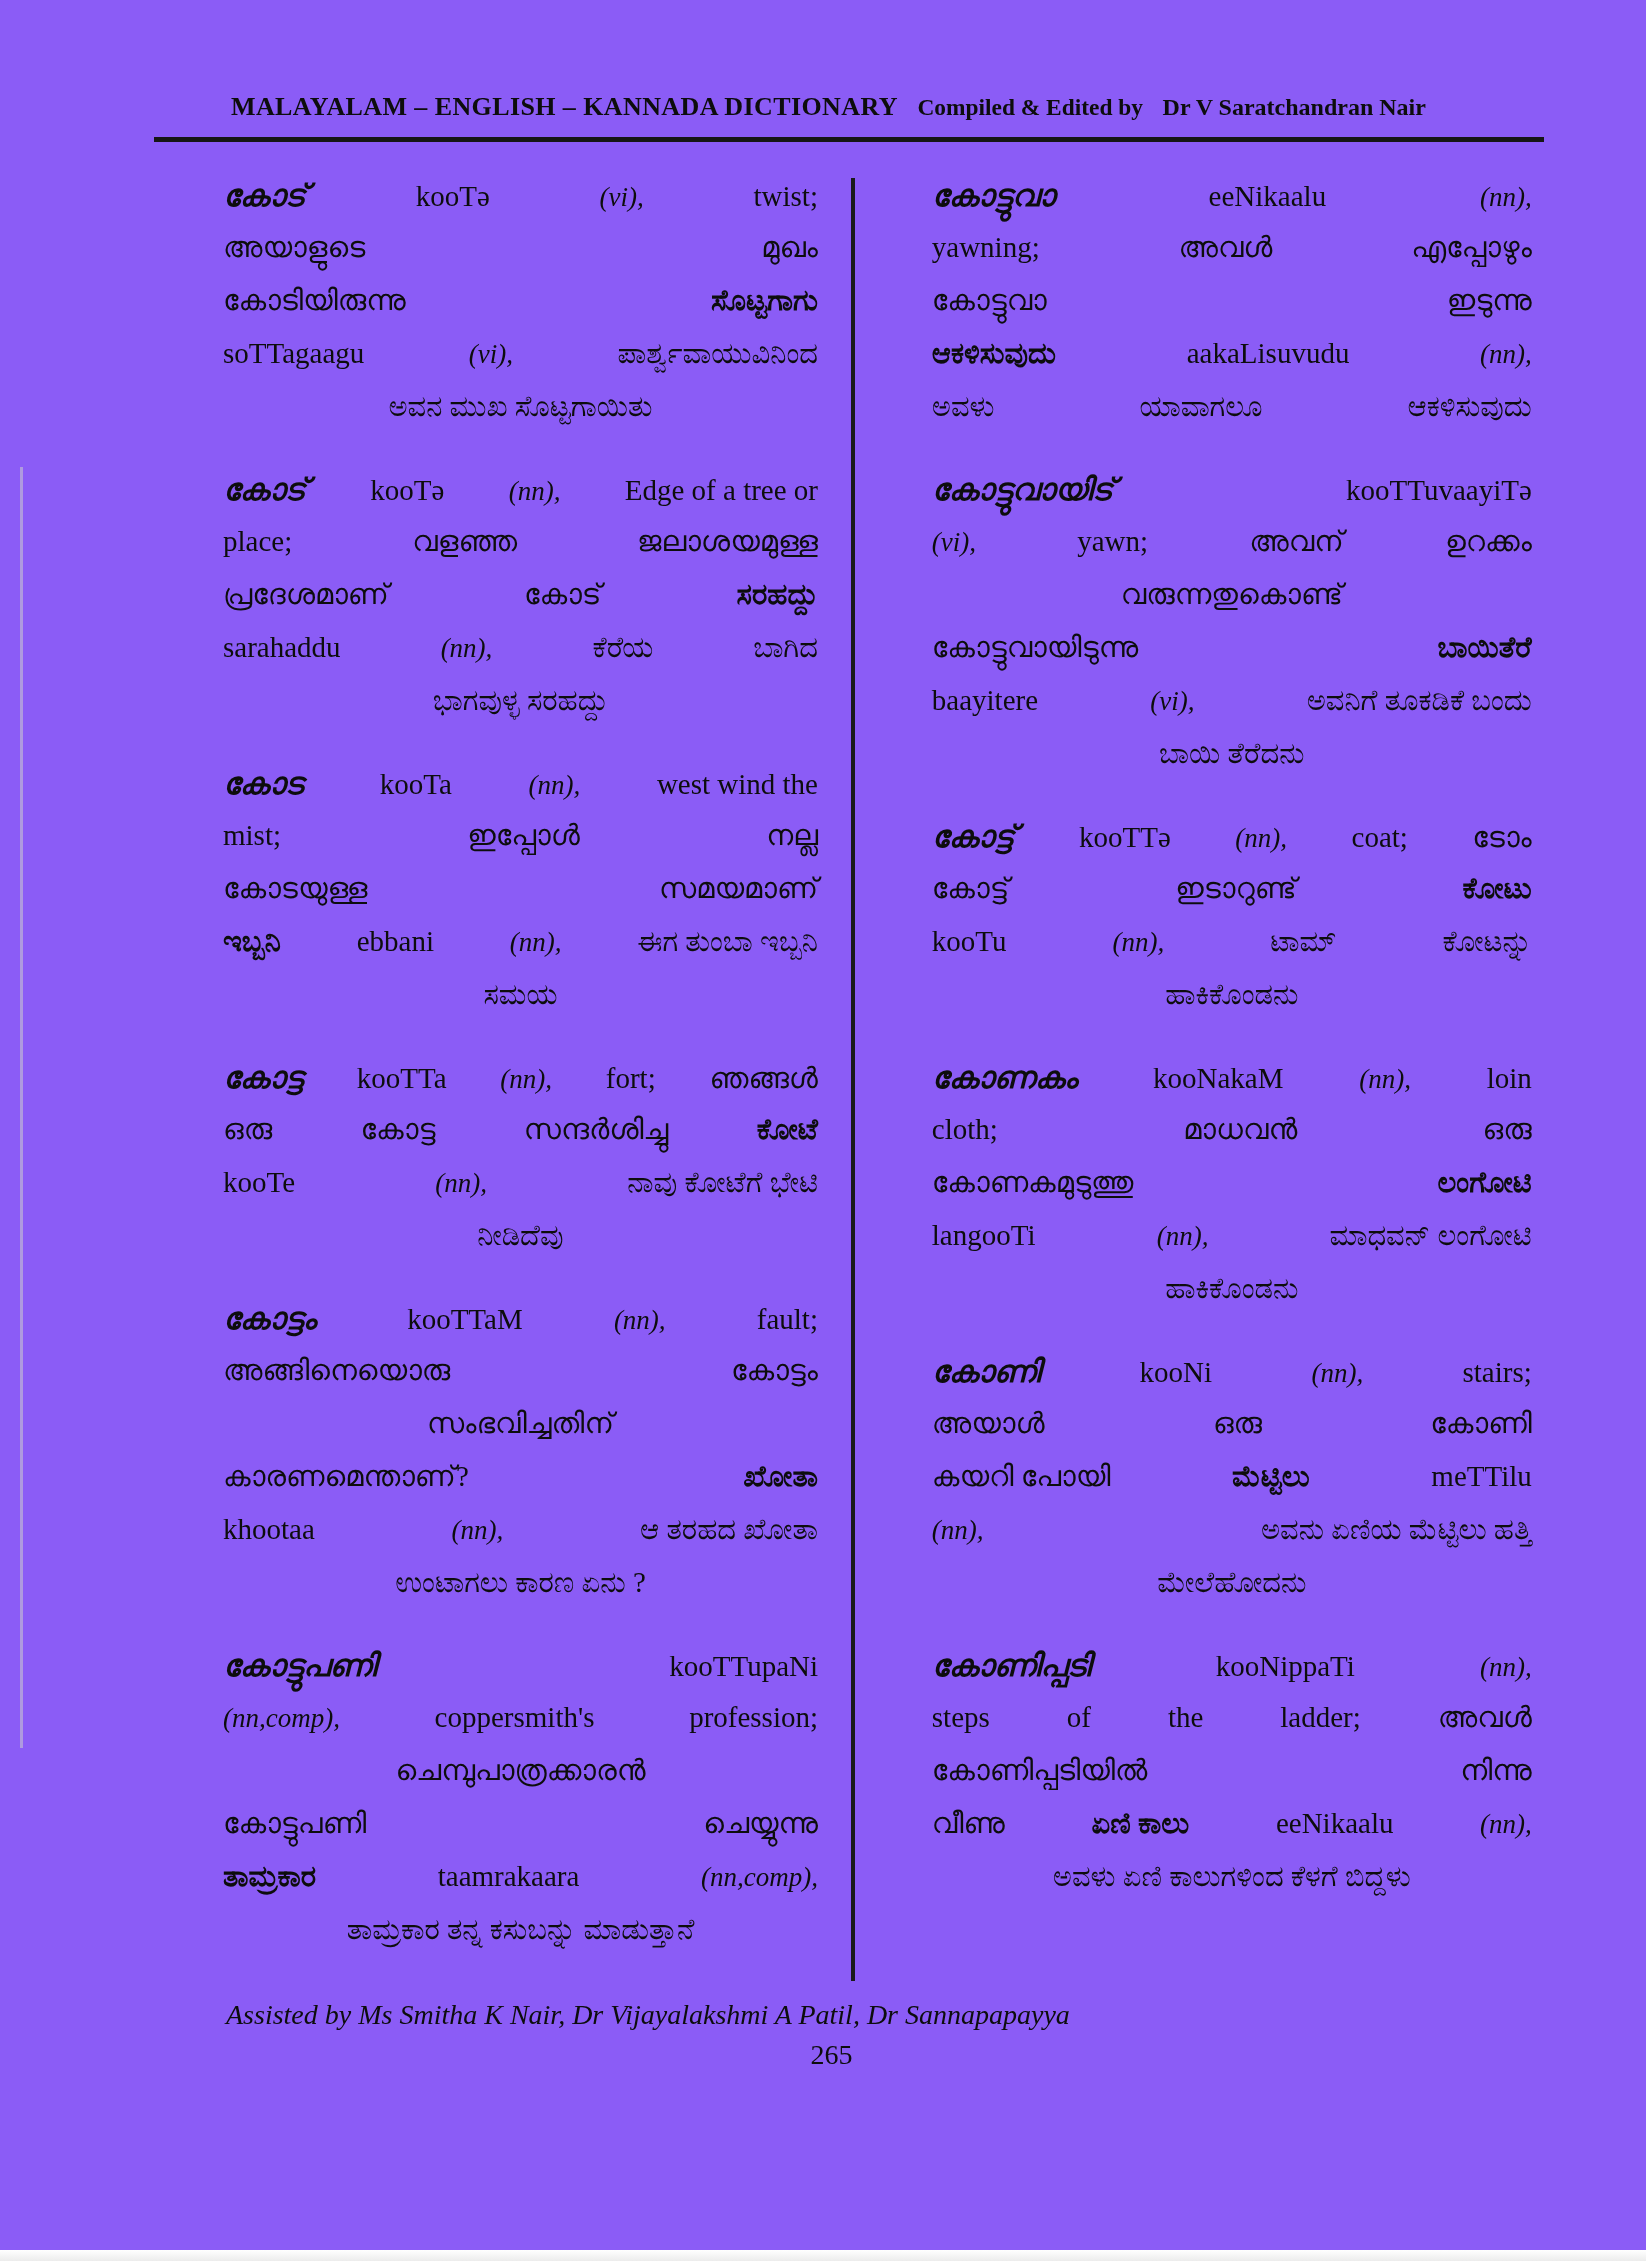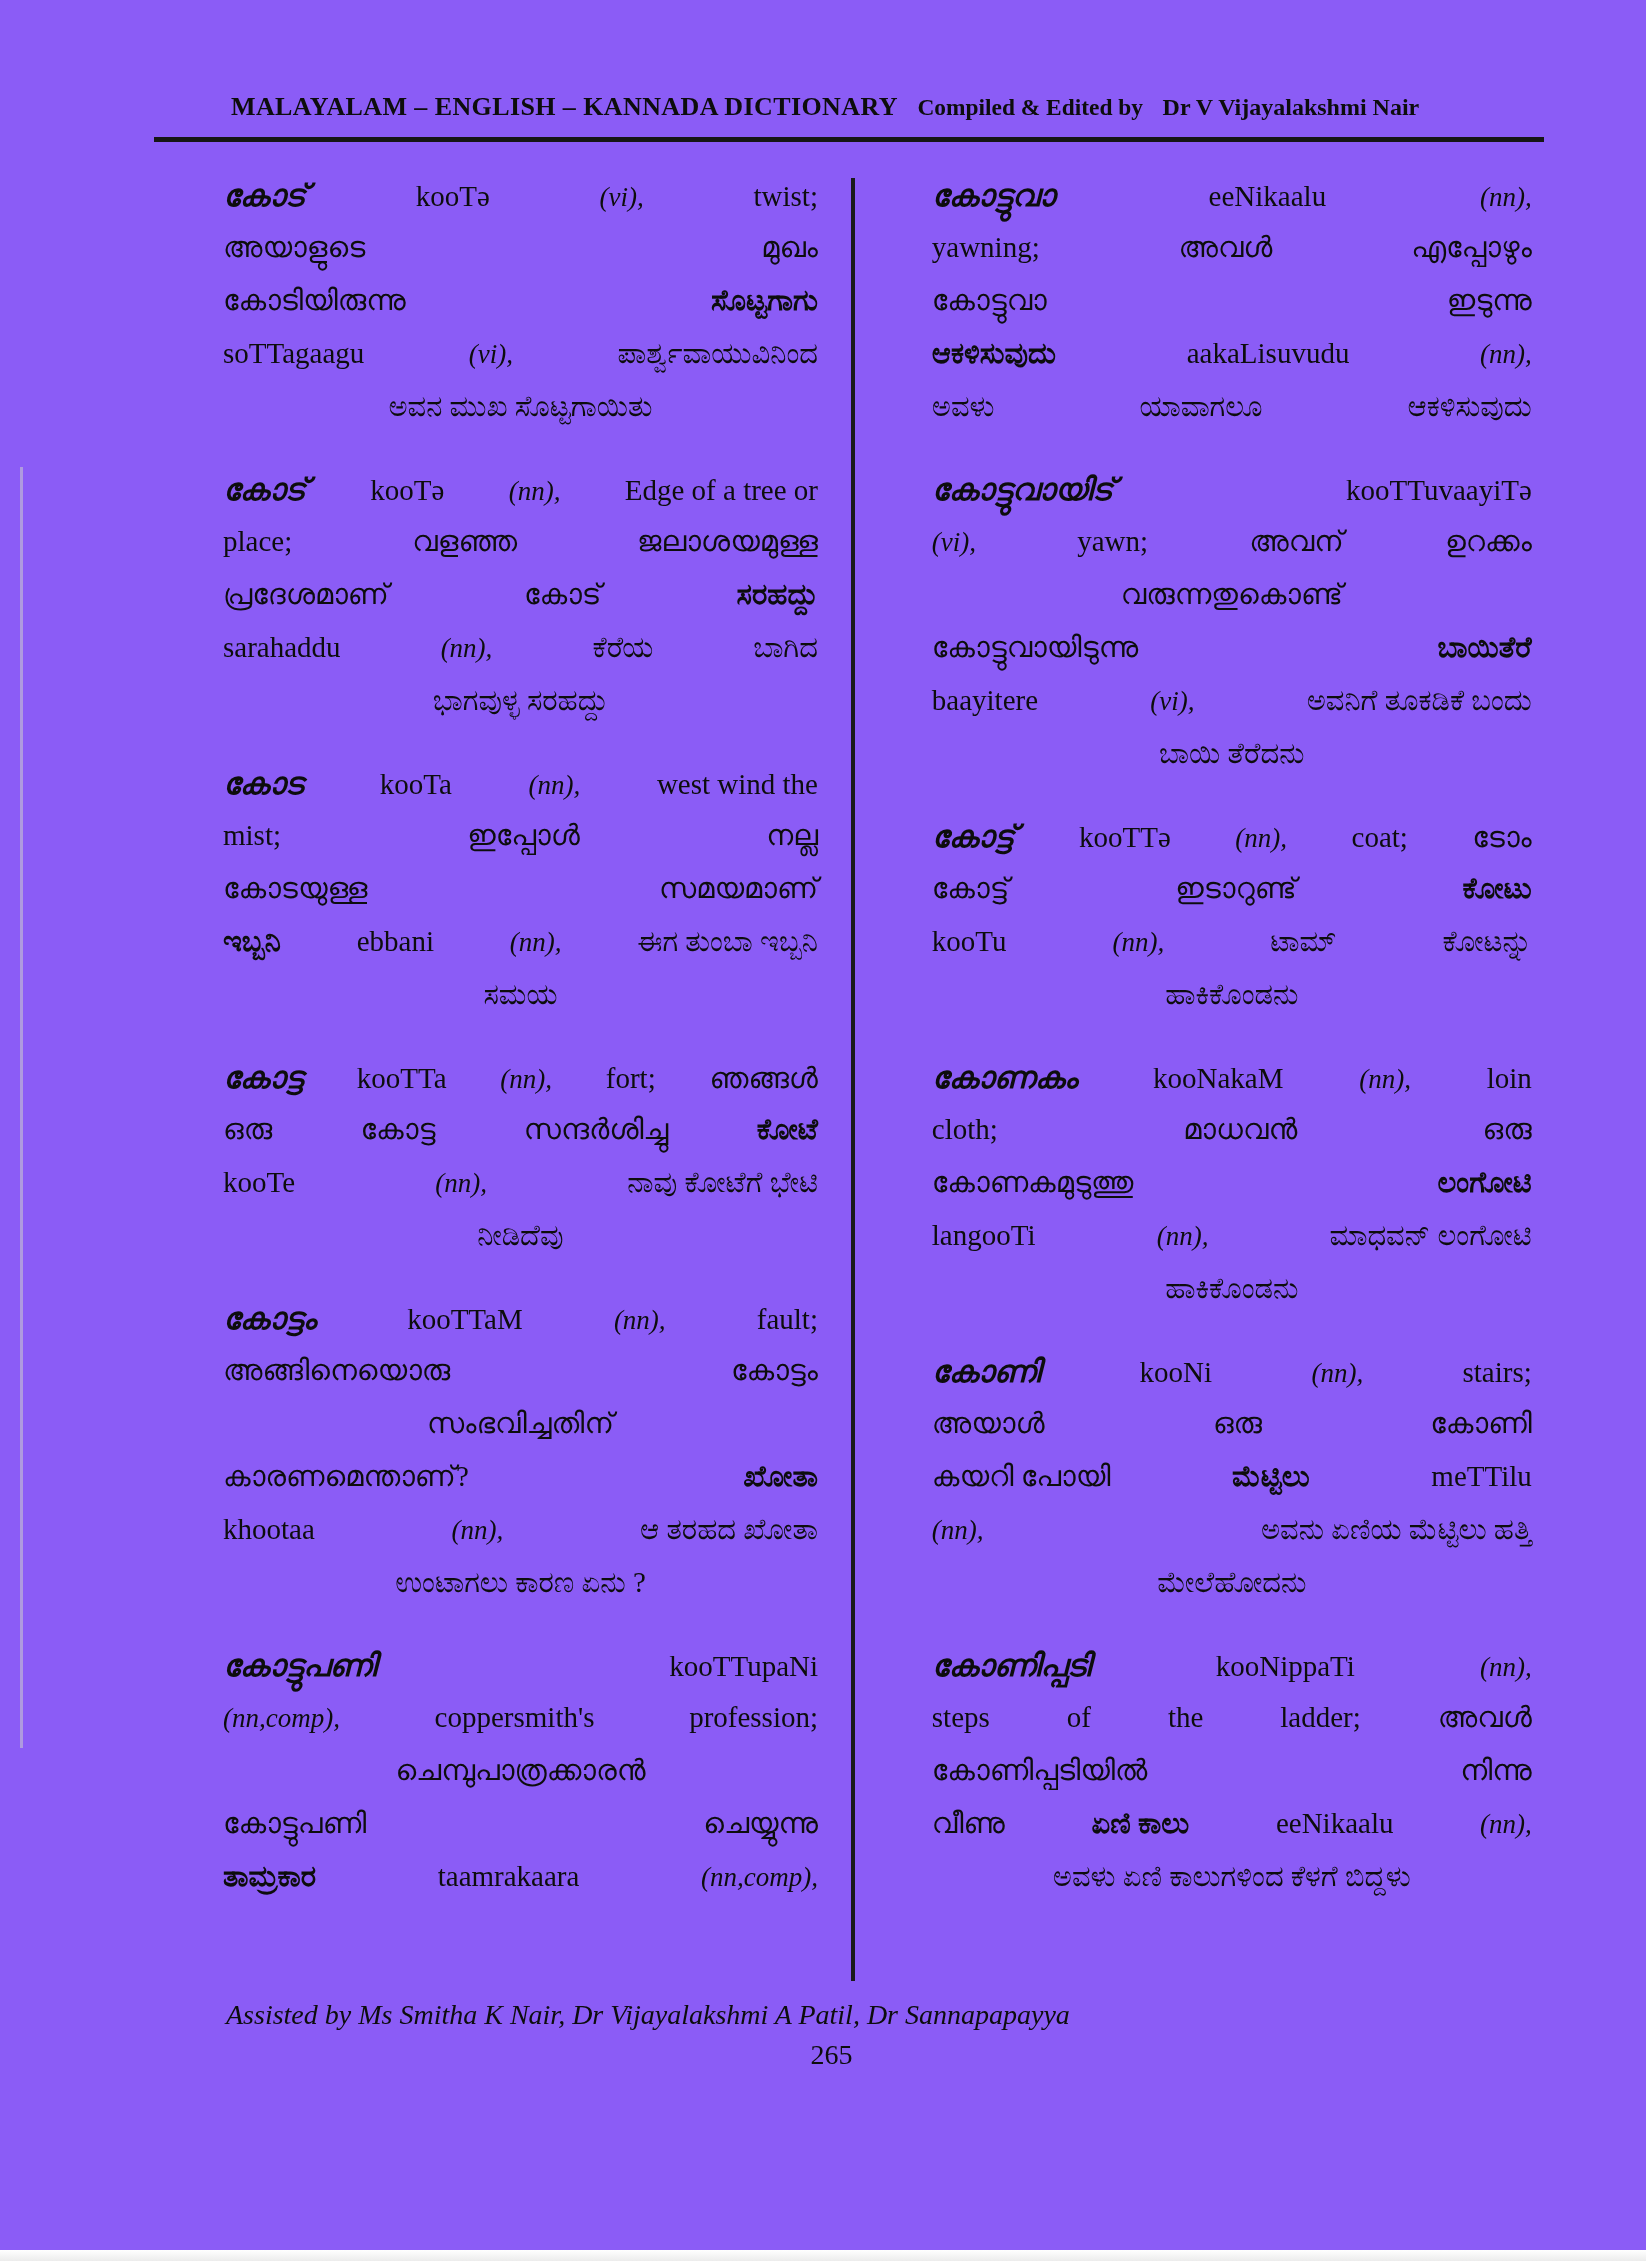--- a/index.html
+++ b/index.html
@@ -59,21 +59,21 @@
 </head>
 <body>
 
 <div class="page">
 
   <div class="scan-edge-left"></div>
 
   <header class="pagehead">
     <span class="dict-title">MALAYALAM – ENGLISH – KANNADA DICTIONARY</span>
     <span class="compiled">Compiled &amp; Edited by</span>
-    <span class="editor">Dr V Vijayalakshmi Nair</span>
+    <span class="editor">Dr V Saratchandran Nair</span>
   </header>
 
   <div class="hrule"></div>
 
   <main class="columns">
     <section class="col col-left" id="col-left">
         <article class="entry">
           <div class="line">
             <span class="seg seg-hml">കോട്</span>
             <span class="seg seg-tr">kooTə</span>
@@ -214,20 +214,23 @@
             <span class="seg seg-ml">ചെമ്പുപാത്രക്കാരൻ</span>
           </div>
           <div class="line">
             <span class="seg seg-ml">കോട്ടുപണി</span>
             <span class="seg seg-ml">ചെയ്യുന്നു</span>
           </div>
           <div class="line">
             <span class="seg seg-hkn">ತಾಮ್ರಕಾರ</span>
             <span class="seg seg-tr">taamrakaara</span>
             <span class="seg seg-pos">(nn,comp),</span>
+          </div>
+          <div class="line flush">
+            <span class="seg seg-kn">ತಾಮ್ರಕಾರ ತನ್ನ ಕಸುಬನ್ನು ಮಾಡುತ್ತಾನೆ</span>
           </div>
         </article>
       </section>
     <div class="vrule"></div>
     <section class="col col-right" id="col-right">
         <article class="entry">
           <div class="line">
             <span class="seg seg-hml">കോട്ടുവാ</span>
             <span class="seg seg-tr">eeNikaalu</span>
             <span class="seg seg-pos">(nn),</span>

